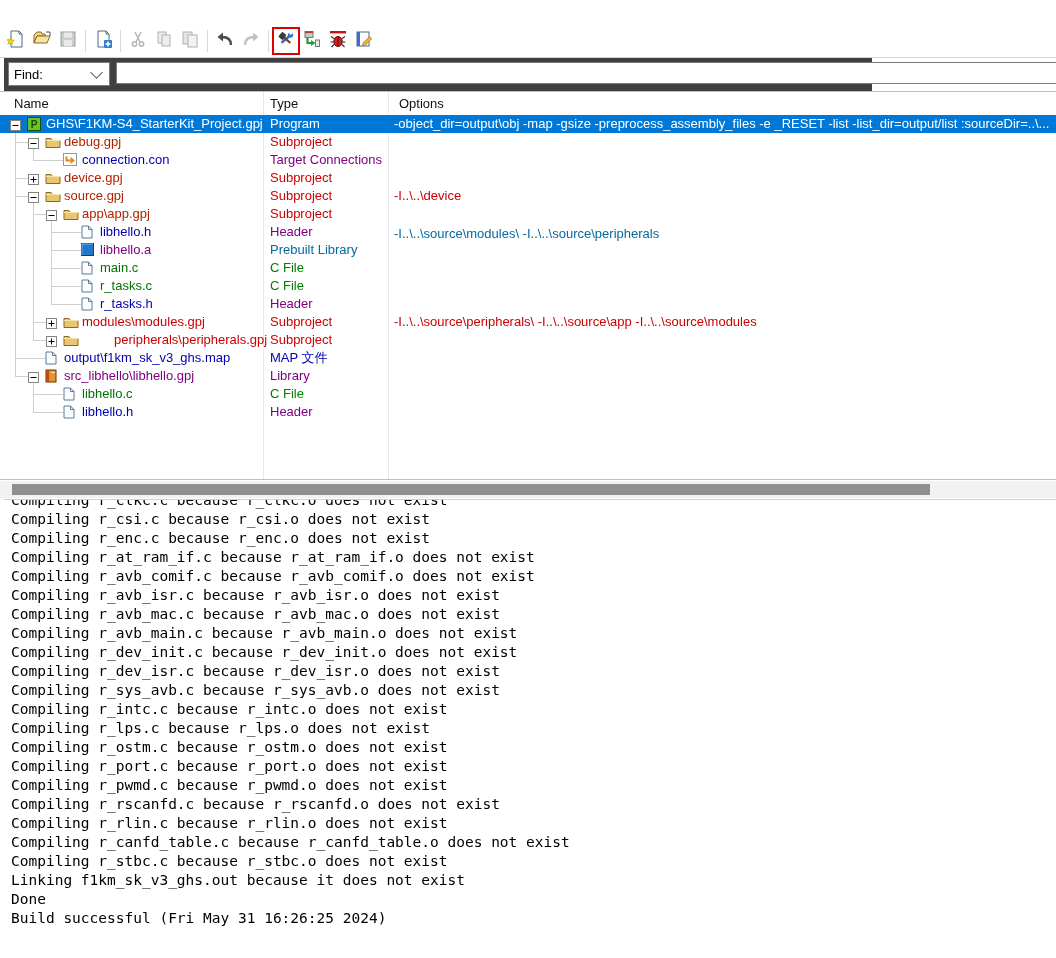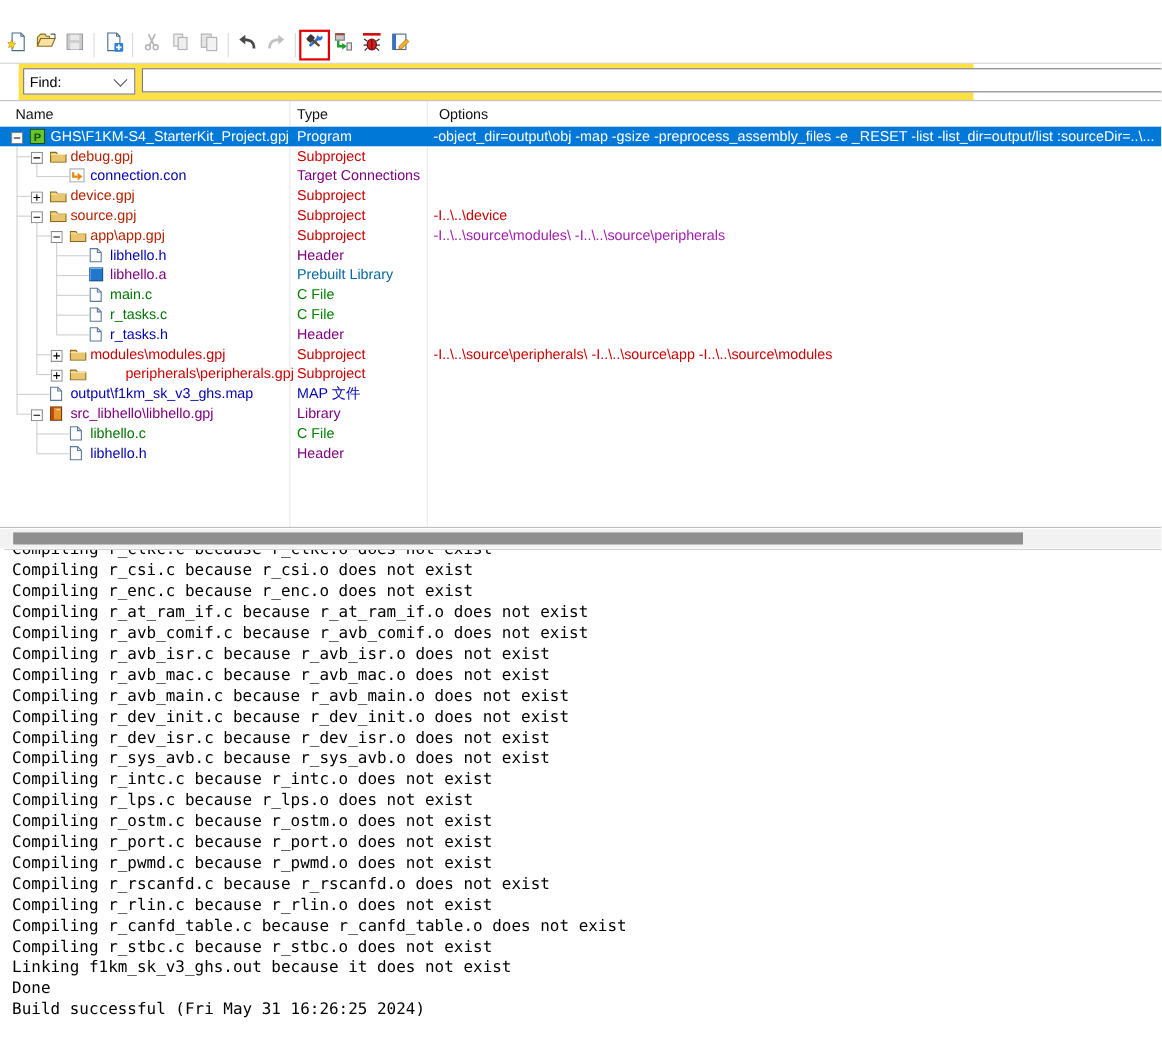--- a/index.html
+++ b/index.html
@@ -11,21 +11,21 @@
   .menubar .mitem{padding:0 7px;height:24px;line-height:24px;cursor:default;margin-top:37px;}
   .menubar .mitem:first-child{margin-left:2px;}
   
   .toolbar{position:absolute;left:0;top:24px;width:1056px;height:33px;background:#fff;
            border-bottom:1px solid #d4d4d4;display:flex;align-items:center;}
   .tbtn{width:24px;height:24px;margin:0 1px;display:flex;align-items:center;justify-content:center;position:relative;}
   .tbtn.first{margin-left:4px;}
   .tbtn.hl{outline:2px solid #e00000;outline-offset:0px;}
   .tsep{width:1px;height:22px;background:#d9d9d9;margin:0 4px;}
   
-  .findbar{position:absolute;left:17px;top:58px;width:868px;height:33px;background:#fde047;}
+  .findbar{position:absolute;left:4px;top:58px;width:868px;height:33px;background:#404040;}
   .find-combo{position:absolute;left:4px;top:4px;width:100px;height:22px;border:1px solid #7a7a7a;
               background:#fff;font-size:13px;display:flex;align-items:center;}
   .find-combo .lbl{padding-left:5px;flex:1;}
   .chev{width:8px;height:8px;border-right:1.5px solid #555;border-bottom:1.5px solid #555;
         transform:rotate(45deg);margin-right:8px;margin-top:-4px;}
   .find-input{position:absolute;left:112px;top:4px;width:942px;height:22px;border:1px solid #7a7a7a;
               background:#fff;font-size:13px;padding:0 4px;box-sizing:border-box;outline:none;
               font-family:"Liberation Sans",sans-serif;}
   
   .explorer{position:absolute;left:0;top:91px;width:1056px;height:389px;background:#fff;
@@ -265,21 +265,21 @@
           <span class="exp" style="left: 46px; top: 3px;"><svg width="11" height="11">
               <rect x="0.5" y="0.5" width="10" height="10" fill="#fff" stroke="#848484"></rect>
               <path d="M2.5 5.5h6" stroke="#000"></path>
             </svg></span>
           <span class="ficon" style="left: 63px; top: 2px;"><svg width="16" height="13">
               <path d="M1 3.5h5l1.5 2h7.5v7H1z" fill="#e9c66f" stroke="#8a6a1a"></path>
               <path d="M1 5.5h14" stroke="#f7e3a3"></path>
             </svg></span>
           <span class="t-name" style="left: 82px; color: rgb(178, 34, 0);">app\app.gpj</span>
           <span class="t-type" style="color: rgb(204, 0, 0);">Subproject</span>
-          <span class="t-opt" style="color: #a21caf;">-I..\..\source\modules\ -I..\..\source\peripherals</span>
+          <span class="t-opt" style="color: #0369a1; margin-top: 20px;">-I..\..\source\modules\ -I..\..\source\peripherals</span>
         </div>
         <div class="trow" style="top: 108px;">
           <div class="conn" style="left: 51px; top: 9px; width: 30px; height: 1px;"></div>
           <span class="ficon" style="left: 81px; top: 2px;"><svg width="12" height="14">
               <path d="M1 1h6.5l3.5 3.5V13H1z" fill="#fdfdfd" stroke="#5a7a9a"></path>
               <path d="M7.5 1v3.5H11" fill="none" stroke="#5a7a9a"></path>
             </svg></span>
           <span class="t-name" style="left: 100px; color: rgb(0, 0, 176);">libhello.h</span>
           <span class="t-type" style="color: rgb(128, 0, 128);">Header</span>
         </div>

